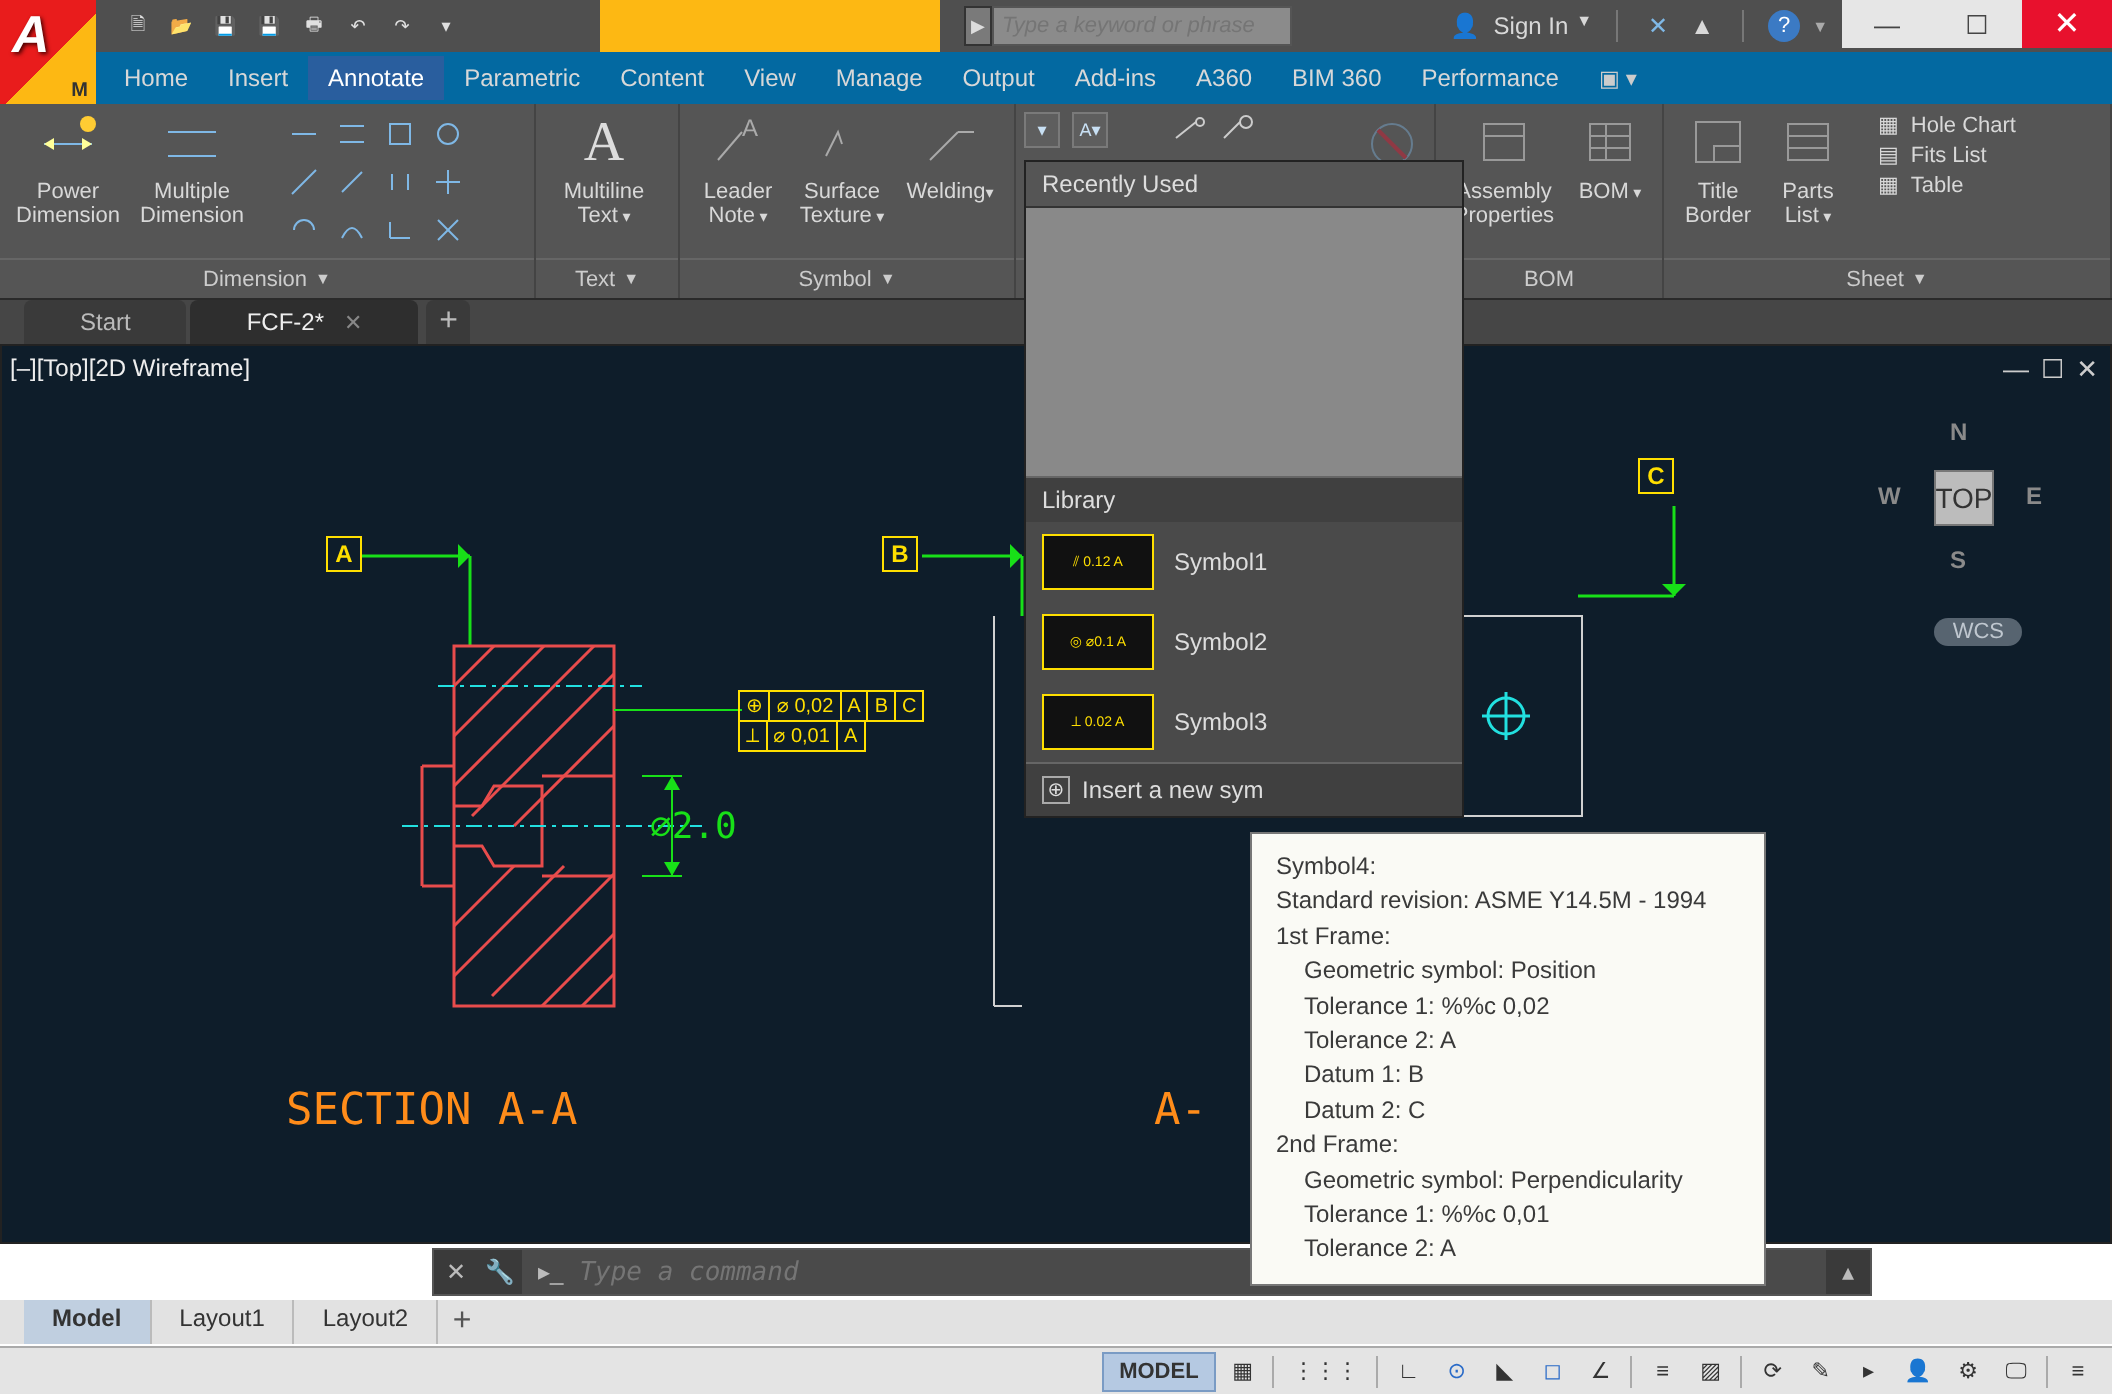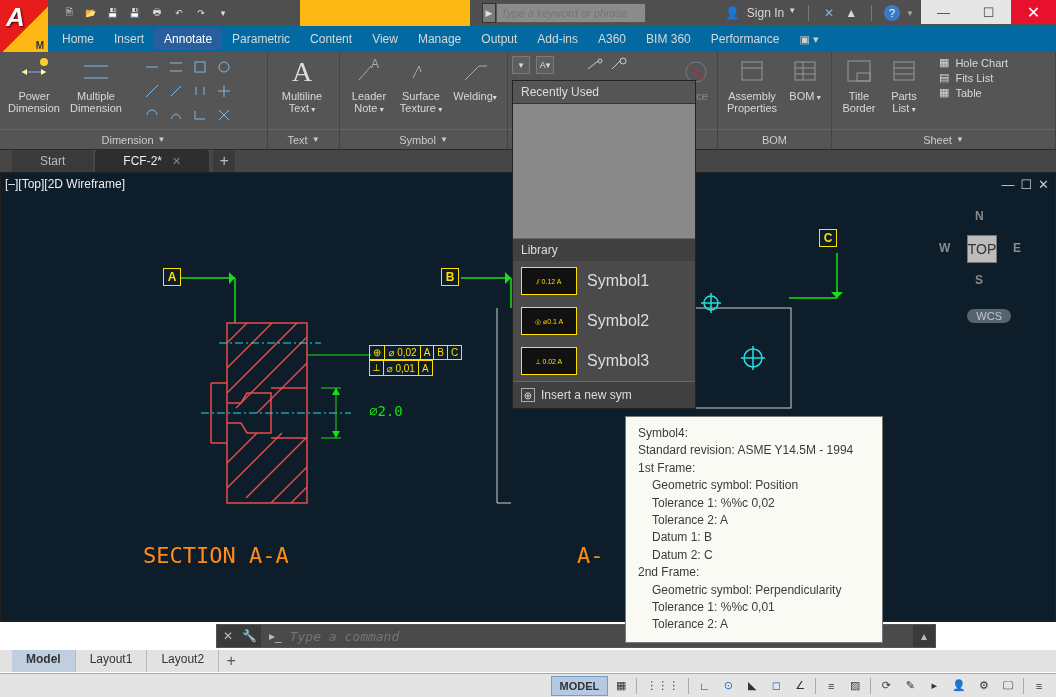--- a/index.html
+++ b/index.html
@@ -45,30 +45,30 @@
 .ribbon .bigbtn .lbl { font-size: 11px; color: #d8d8d8; text-align: center; line-height: 1.1; }
 .ribbon .smallgrid { display: grid; grid-template-columns: repeat(4, 22px); grid-auto-rows: 22px; gap: 2px; }
 .ribbon .smallgrid .sb { width: 22px; height: 22px; display: flex; align-items: center; justify-content: center; cursor: pointer; color: #7fb8e6; }
 .ribbon .vert-divider { width: 1px; background: #6a6a6a; margin: 2px 2px; }
 
 
 .tool-row-small { position: absolute; left: 512px; top: 56px; display: flex; gap: 6px; }
 .tool-row-small .tb { width: 18px; height: 18px; background: #5e5e5e; border: 1px solid #7a7a7a; cursor: pointer; color: #c8e0f4; font-size: 9px; display: flex; align-items: center; justify-content: center;}
 
 
-.dropdown { position: absolute; left: 512px; top: 80px; width: 184px; background: #404040; border: 1px solid #222; z-index: 20; }
+.dropdown { position: absolute; left: 512px; top: 80px; width: 220px; background: #404040; border: 1px solid #222; z-index: 20; }
 .dropdown .dd-header { padding: 4px 8px; font-size: 12px; color: #ddd; background: #555; border-bottom: 1px solid #333;}
 .dropdown .dd-empty { height: 134px; background: #898989;}
 .dropdown .dd-section-title { padding: 4px 8px; font-size: 12px; color: #ddd; border-top: 1px solid #666; }
 .dropdown .dd-items { background: #4a4a4a; }
 .dropdown .dd-item { display: flex; align-items: center; gap: 10px; padding: 6px 8px; cursor: pointer; }
 .dropdown .dd-item.hover { background: #295e9e; }
 .dropdown .dd-item .thumb { width: 56px; height: 28px; background: #111; border: 1px solid #ffdf00; display: flex; align-items: center; justify-content: center; flex-shrink:0;}
 .dropdown .dd-item .thumb-inner { font-size: 7px; color: #ffdf00; line-height: 1; text-align: center;}
-.dropdown .dd-item .lbl { font-size: 16px; color: #ddd; }
+.dropdown .dd-item .lbl { font-size: 12px; color: #ddd; }
 .dropdown .dd-footer { padding: 6px 8px; font-size: 12px; color: #ddd; border-top: 1px solid #666; display: flex; align-items: center; gap: 6px;}
 
 
 .tooltip { position: absolute; left: 625px; top: 416px; width: 258px; background: #fafaf5; border: 1px solid #777; padding: 8px 12px; font-size: 12px; color: #3a3a3a; line-height: 1.45; z-index: 30;}
 .tooltip .row.indent1 { padding-left: 14px; }
 
 
 .doctabs { height: 22px; background: #464646; display: flex; align-items: stretch; padding-left: 12px; gap: 2px; }
 .doctabs .dtab { padding: 2px 28px; font-size: 12px; color: #bbb; background: #3a3a3a; border-radius: 4px 4px 0 0; display: flex; align-items: center; gap: 10px; cursor: pointer; position: relative;}
 .doctabs .dtab.active { background: #2e2e2e; color: #eee;}
@@ -80,21 +80,21 @@
 .canvas .corner-label { position: absolute; left: 4px; top: 4px; color: #eee; font-size: 12px; }
 .canvas .window-ctrls { position: absolute; right: 6px; top: 4px; color: #ccc; font-size: 13px; display: flex; gap: 6px; cursor: pointer;}
 
 
 .viewcube { position: absolute; right: 40px; top: 40px; width: 70px; height: 70px; }
 .viewcube .face { position: absolute; left: 22px; top: 22px; width: 30px; height: 28px; background: #bcbcbc; color: #333; font-size: 14px; display: flex; align-items: center; justify-content: center; border: 1px solid #777; cursor:pointer;}
 .viewcube .dir { position: absolute; color: #8a8a8a; font-size: 12px; font-weight: bold; }
 .wcslabel { position: absolute; right: 44px; top: 136px; background: #576470; color: #bfc7cf; padding: 1px 9px; border-radius: 9px; font-size: 11px; cursor:pointer;}
 .section-label { position: absolute; font-family: monospace; font-size: 22px; color: #ff8c1a; }
 .datum { width: 18px; height: 18px; border: 1.5px solid #ffdf00; color: #ffdf00; font-size: 12px; display: flex; align-items: center; justify-content: center; font-weight: bold; position: absolute;}
-.dim-text { color: #18e018; font-size: 14px; font-family: monospace; position: absolute; margin-left: 44px;}
+.dim-text { color: #18e018; font-size: 18px; font-family: monospace; position: absolute;}
 .fcf-box { position: absolute; border: 1.2px solid #ffdf00; color: #ffdf00; font-size: 10px; display: flex; font-family: monospace;}
 .fcf-box .cell { border-right: 1.2px solid #ffdf00; padding: 1px 3px; display: flex; align-items: center; white-space: nowrap;}
 .fcf-box .cell:last-child { border-right: none; }
 
 
 .cmdline { height: 24px; background: #3a3a3a; display: flex; align-items: center; margin: 2px 120px 2px 216px; border: 1px solid #555; }
 .cmdline .cicon { width: 22px; display: flex; align-items: center; justify-content: center; color: #bbb; cursor: pointer; font-size: 12px;}
 .cmdline .carea { flex: 1; display: flex; align-items: center; gap: 8px; padding: 0 8px; background: #4a4a4a; height: 100%;}
 .cmdline .carea .prompt { color: #bbb; font-size: 12px; }
 .cmdline .carea input { flex: 1; background: transparent; border: none; color: #aaa; font-style: italic; font-size: 13px; font-family: monospace; outline: none;}

